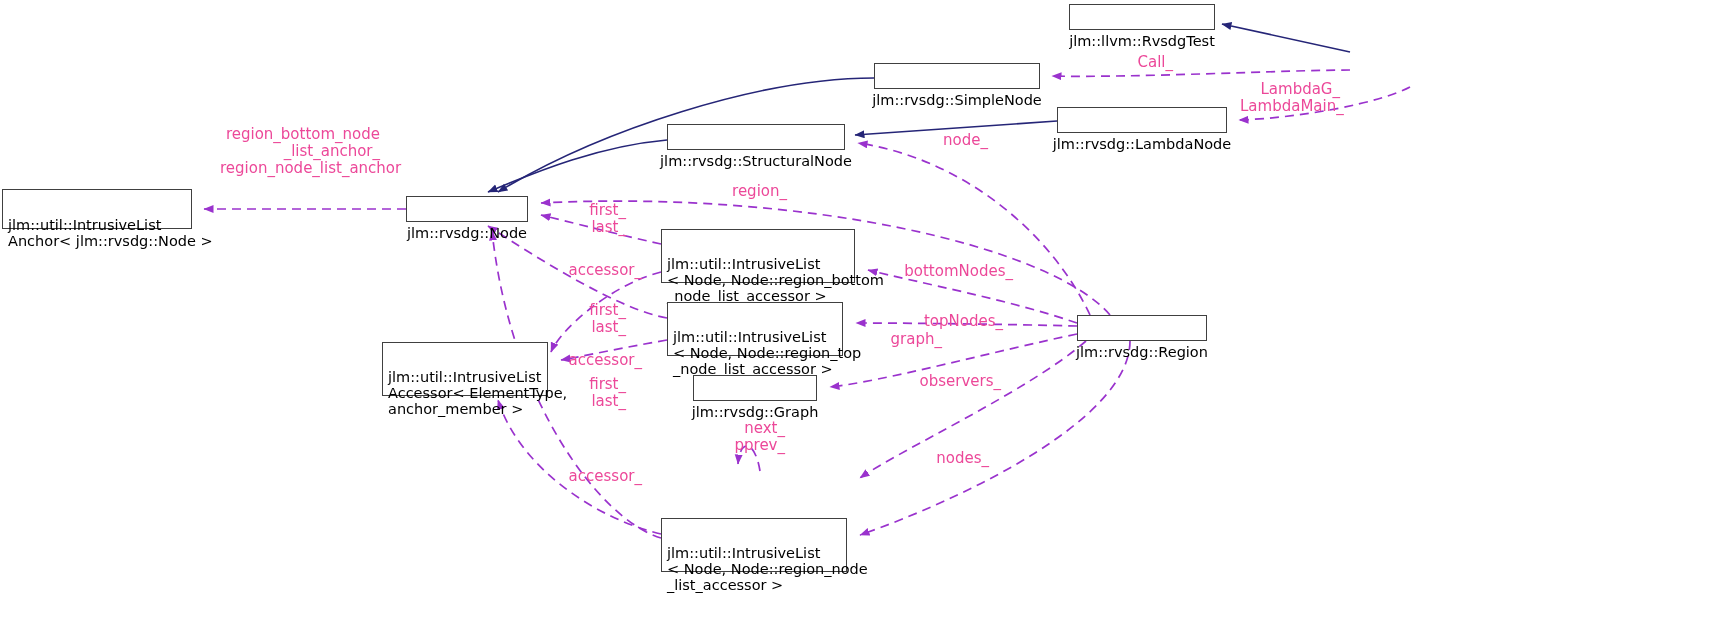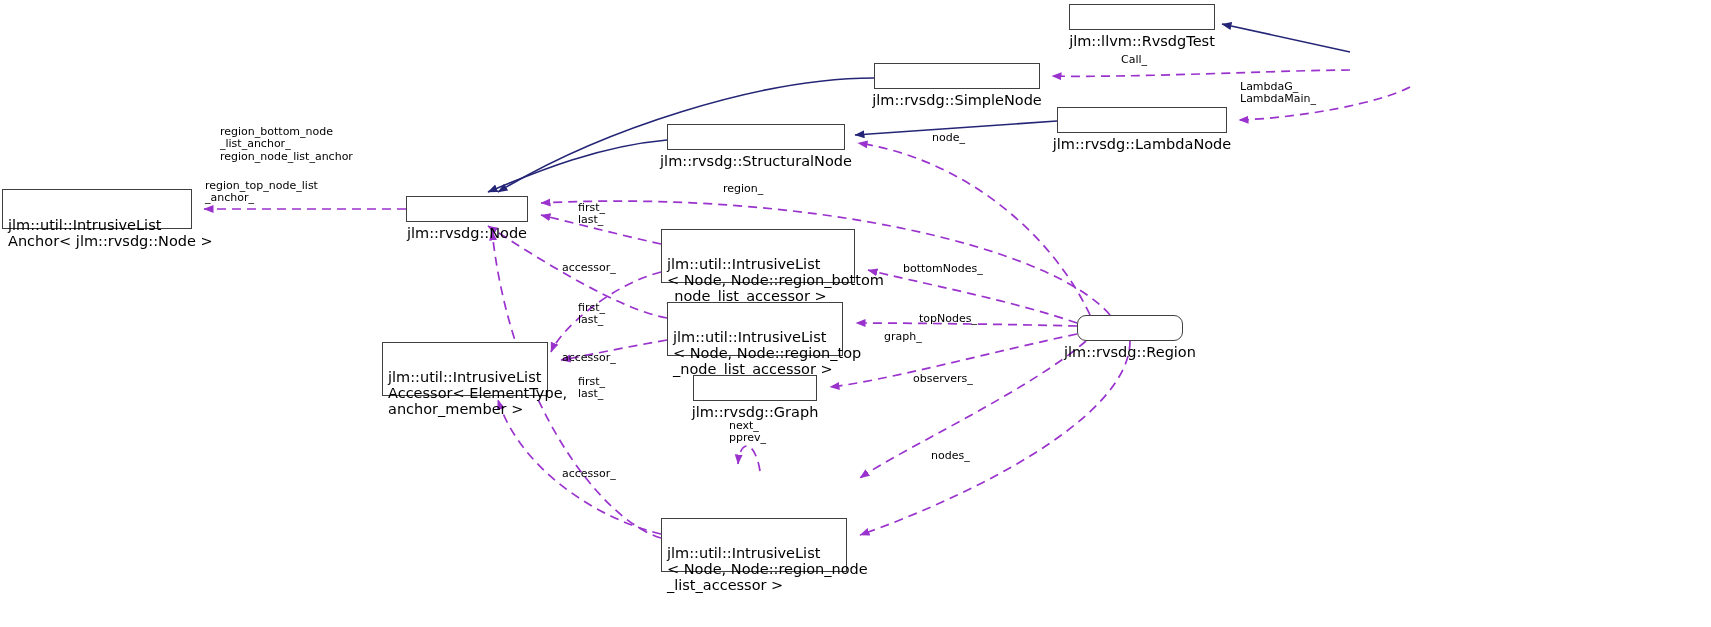--- a/index.html
+++ b/index.html
@@ -42,25 +42,25 @@
     border: 1px solid #2b2b2b;
   }
   .node-label {
     display: block;
     padding: 0 5px;
     white-space: pre;
     margin-top: 48px;
   }
   .edge-label {
     position: absolute;
-    font-size: 11px;
+    font-size: 15px;
     line-height: 1.12;
-    color: #000000;
+    color: #ec4899;
     white-space: pre;
-    text-align: left;
+    text-align: right;
     z-index: 4;
   }
 </style>
 </head>
 <body>
 
 <div id="canvas">
 
   <svg id="edges" viewBox="0 0 1711 627" xmlns="http://www.w3.org/2000/svg">
     <defs>
@@ -132,21 +132,21 @@
 &lt; Node, Node::region_bottom
 _node_list_accessor &gt;</span>
   </div>
 
   <div class="node" style="left:667px;top:302px;width:176px;height:54px;justify-content:flex-start;text-align:left;">
     <span class="node-label">jlm::util::IntrusiveList
 &lt; Node, Node::region_top
 _node_list_accessor &gt;</span>
   </div>
 
-  <div class="node" style="left:1077px;top:315px;width:106px;height:26px;border-radius:9px;">
+  <div class="node" style="left:1077px;top:315px;width:130px;height:26px;">
     <span class="node-label">jlm::rvsdg::Region</span>
   </div>
 
   <div class="node" style="left:382px;top:342px;width:166px;height:54px;justify-content:flex-start;text-align:left;">
     <span class="node-label">jlm::util::IntrusiveList
 Accessor&lt; ElementType,
 anchor_member &gt;</span>
   </div>
 
   <div class="node" style="left:693px;top:375px;width:124px;height:26px;">
@@ -164,22 +164,20 @@
 
   <div class="edge-label" style="left:1240px;top:81px;width:100px;">LambdaG_
 LambdaMain_</div>
 
   <div class="edge-label" style="left:932px;top:132px;width:56px;">node_</div>
 
   <div class="edge-label" style="left:205px;top:126px;width:160px;margin-left:15px;">region_bottom_node
 _list_anchor_
 region_node_list_anchor</div>
 
-  <div class="edge-label" style="left:205px;top:180px;width:148px;">region_top_node_list
-_anchor_</div>
 
   <div class="edge-label" style="left:723px;top:183px;width:64px;">region_</div>
 
   <div class="edge-label" style="left:578px;top:202px;width:48px;">first_
 last_</div>
 
   <div class="edge-label" style="left:562px;top:262px;width:80px;">accessor_</div>
 
   <div class="edge-label" style="left:903px;top:263px;width:110px;">bottomNodes_</div>
 

